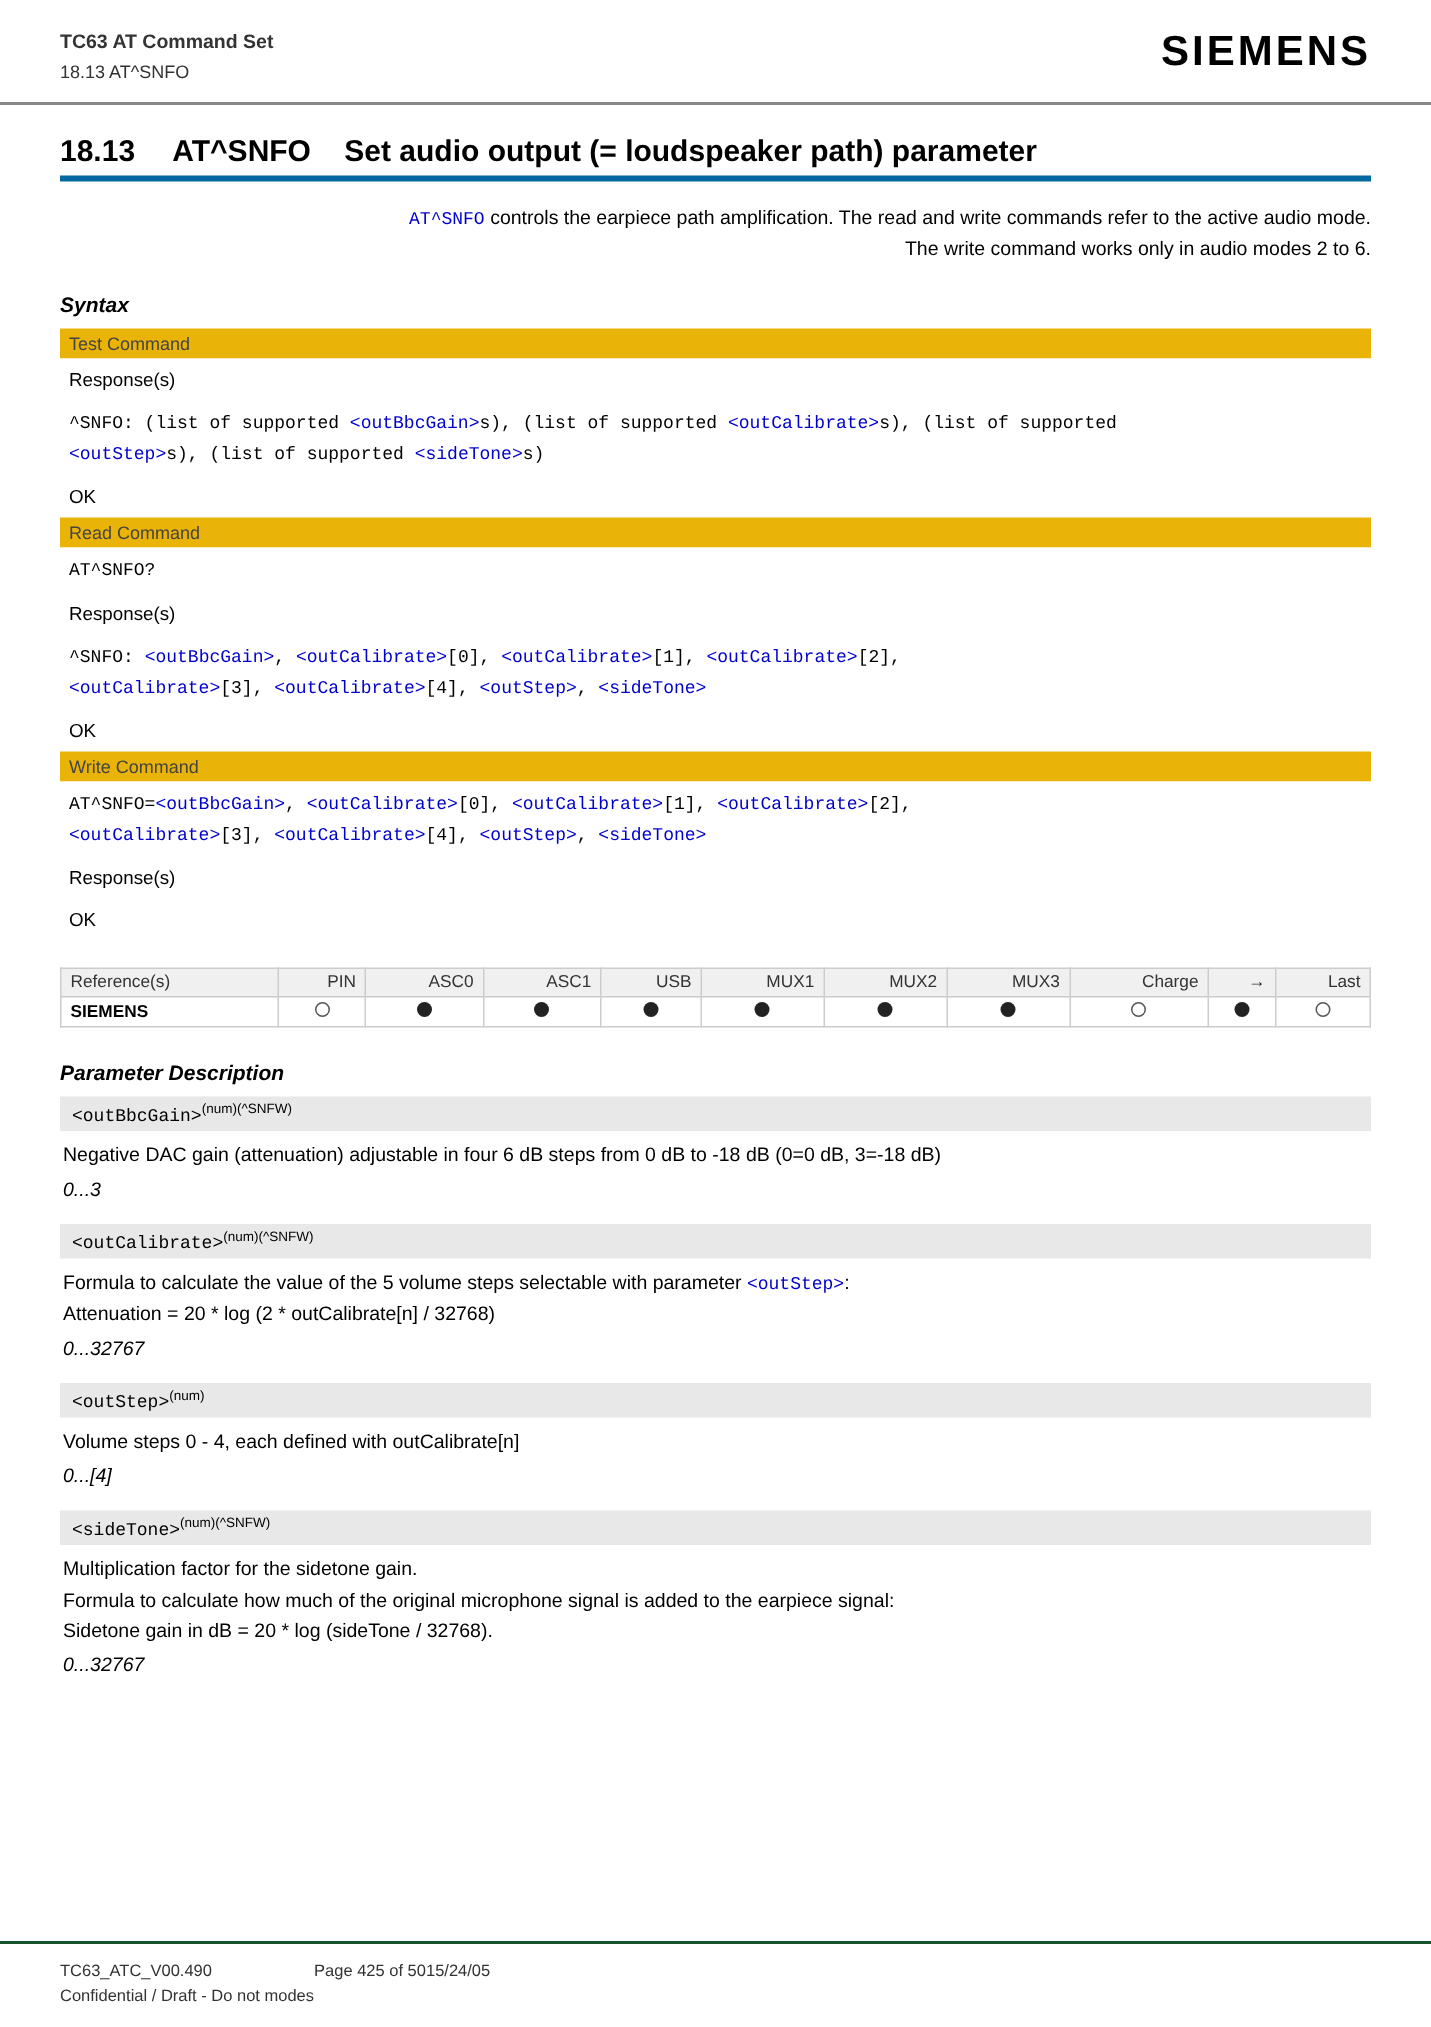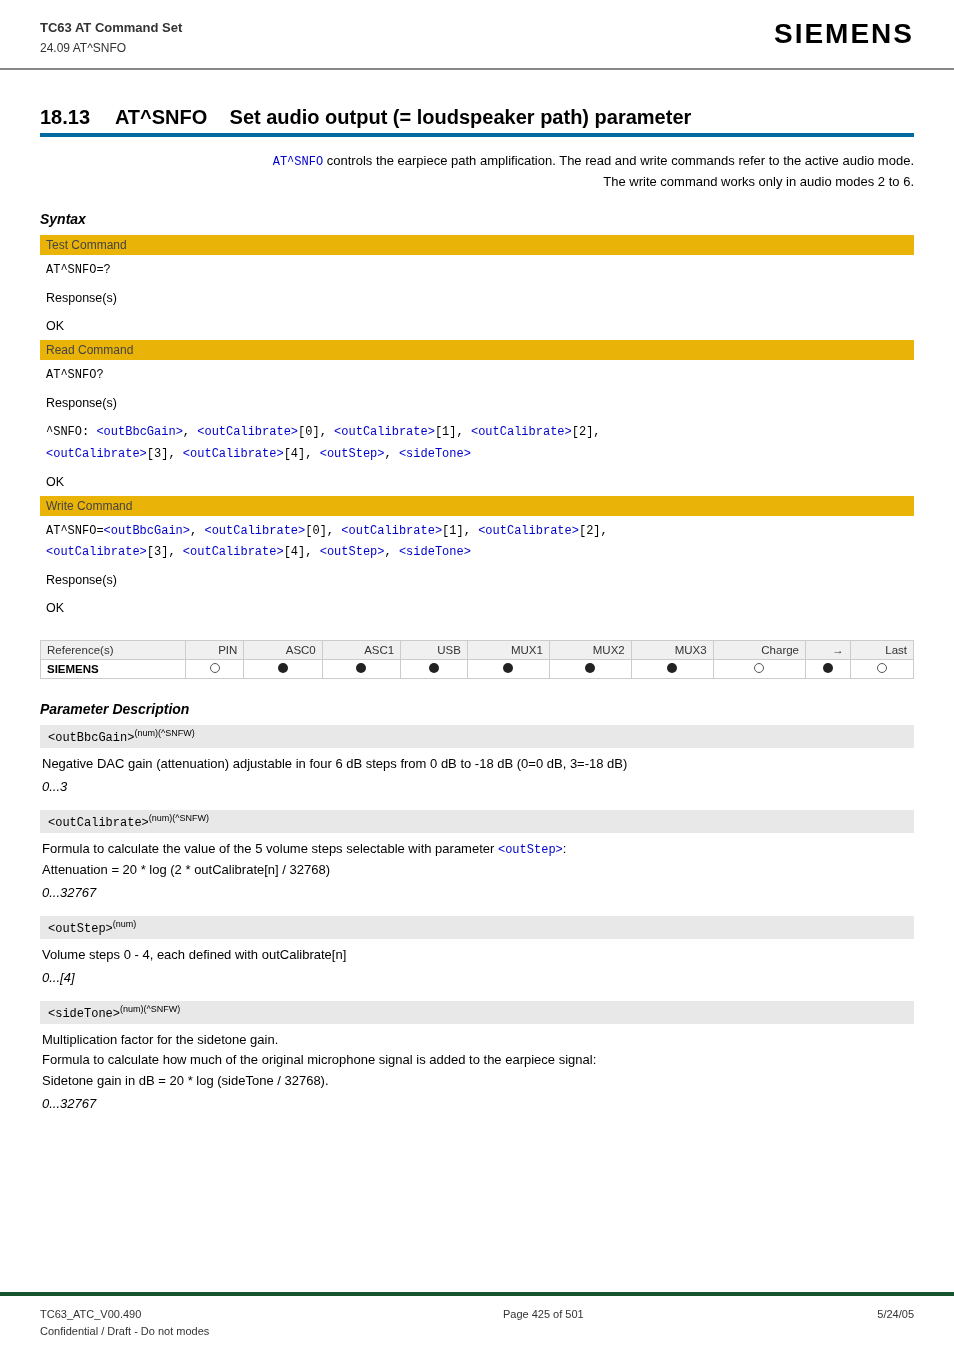--- a/index.html
+++ b/index.html
@@ -13,21 +13,21 @@
       padding: 0;
     }
 
     
     .header {
       display: flex;
       justify-content: space-between;
       align-items: flex-start;
       padding: 18px 40px 10px 40px;
       border-bottom: 2px solid #888;
-      margin-bottom: 16px;
+      margin-bottom: 0;
       gap: 39px;
     }
     .header-left {
       font-size: 12px;
       color: #333;
       line-height: 1.6;
     }
     .header-left .doc-title {
       font-weight: bold;
       font-size: 13px;
@@ -175,23 +175,23 @@
       font-style: italic;
     }
 
     
     .footer {
       position: absolute;
       bottom: 0;
       left: 0;
       right: 0;
       padding: 10px 40px;
-      border-top: 4px solid #14532d;
+      border-top: 2px solid #14532d;
       display: flex;
-      justify-content: space-between;
+      justify-content: flex-start;
       font-size: 11px;
       color: #333;
     }
     .footer-left { line-height: 1.6; }
     .footer-center { text-align: center; line-height: 1.6; }
     .footer-right { text-align: right; line-height: 1.6; }
 
     code {
       font-family: 'Courier New', monospace;
       font-size: 12px;
@@ -201,21 +201,21 @@
       font-family: 'Courier New', monospace;
       font-size: 12px;
     }
   </style>
 </head>
 <body>
 
 <div class="header">
   <div class="header-left">
     <div class="doc-title">TC63 AT Command Set</div>
-    <div>24.09 AT^SNFO</div>
+    <div>18.13 AT^SNFO</div>
   </div>
   <div class="siemens-logo">SIEMENS</div>
 </div>
 
 <div class="content">
 
   <div class="section-heading">
     <span class="section-number">18.13</span>
     <span>AT^SNFO</span>&nbsp;&nbsp;&nbsp;
     <span>Set audio output (= loudspeaker path) parameter</span>
@@ -229,26 +229,27 @@
 
   <div class="subsection-heading">Syntax</div>
 
   <table class="command-table">
 
     <tbody>
         <tr class="section-row">
       <td>Test Command</td>
     </tr>
     <tr class="content-row">
+      <td>Response(s)</td>
+    </tr>
+    <tr class="content-row">
       <td>
-        <code>AT^SNFO=?</code>
+        <span class="code-block">^SNFO: (list of supported <span class="blue-code">&lt;outBbcGain&gt;</span>s), (list of supported <span class="blue-code">&lt;outCalibrate&gt;</span>s), (list of supported<br>
+        <span class="blue-code">&lt;outStep&gt;</span>s), (list of supported <span class="blue-code">&lt;sideTone&gt;</span>s)</span>
       </td>
-    </tr>
-    <tr class="content-row">
-      <td>Response(s)</td>
     </tr>
     <tr class="content-row">
       <td>OK</td>
     </tr>
 
     <tr class="section-row">
       <td>Read Command</td>
     </tr>
     <tr class="content-row">
       <td>

